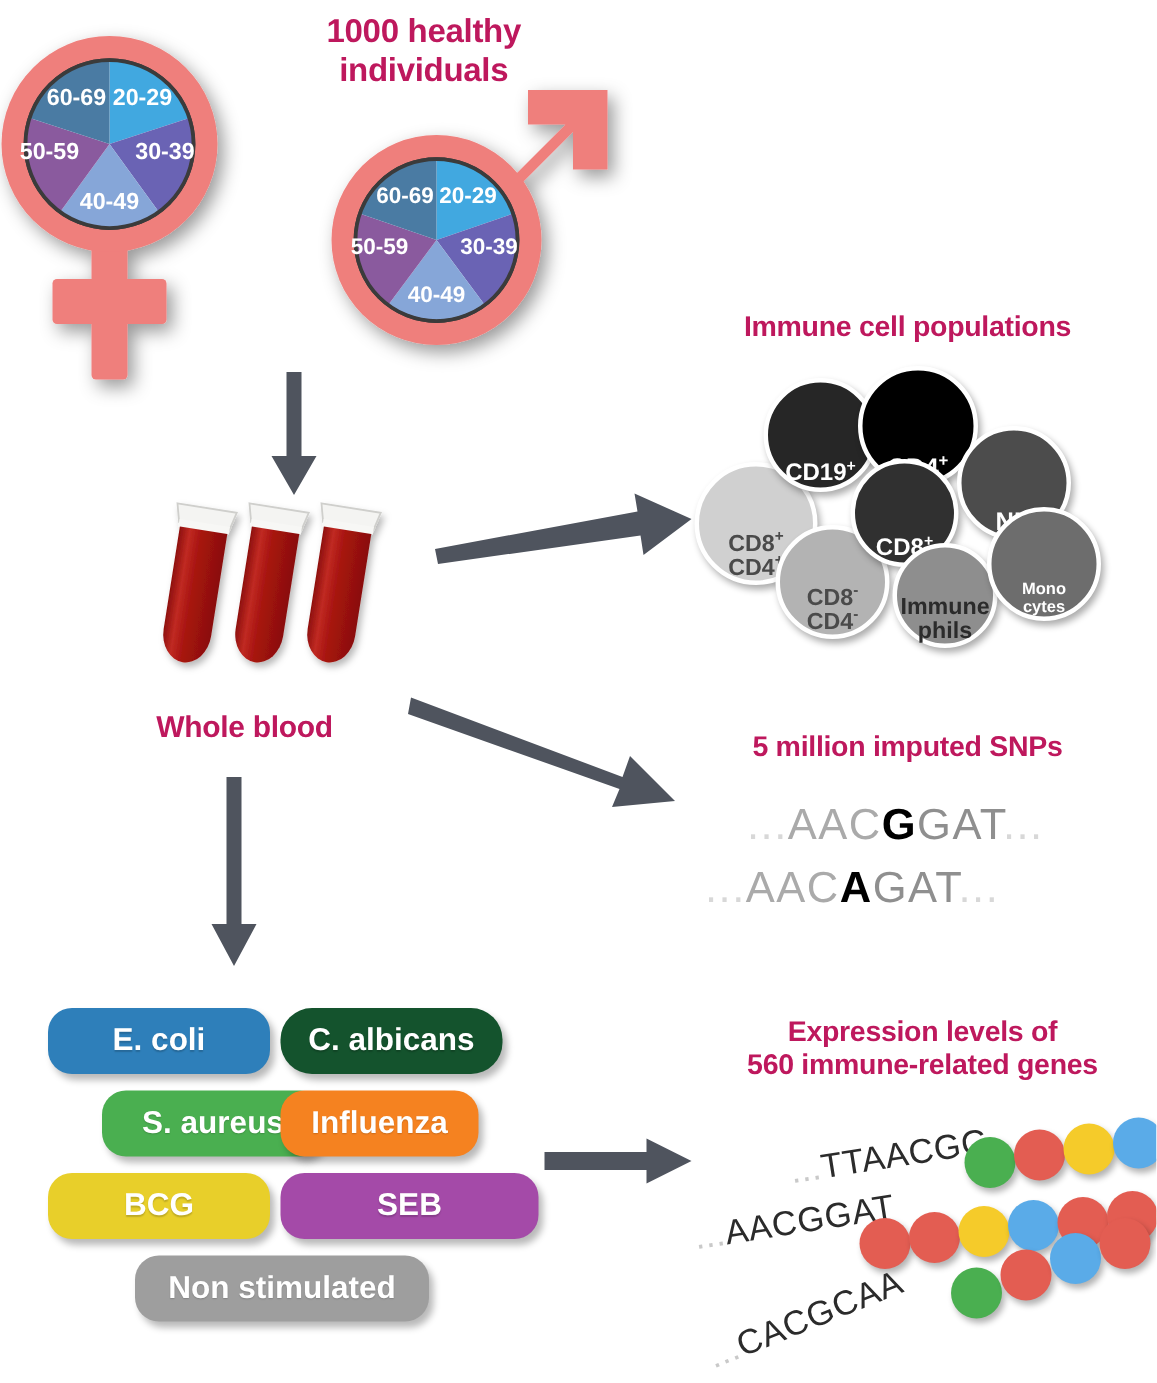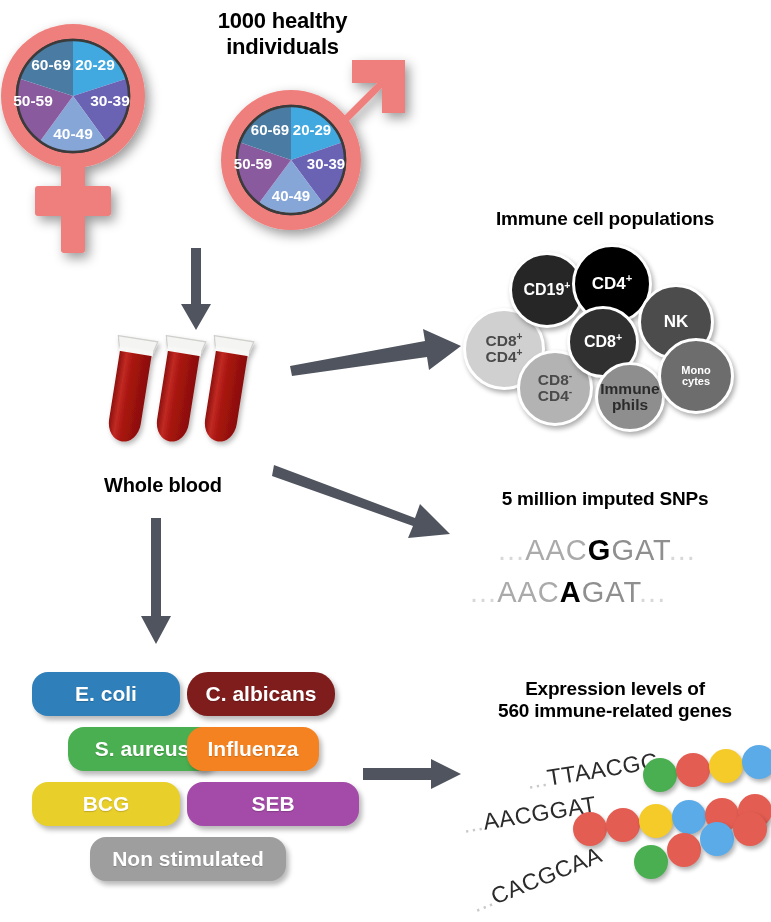--- a/index.html
+++ b/index.html
@@ -15,21 +15,21 @@
     width: 771px;
     height: 922px;
     background: #ffffff;
     overflow: hidden;
   }
   .abs { position: absolute; }
 
   
   .heading {
     font-weight: bold;
-    color: #000000;
+    color: #be185d;
     text-align: center;
     line-height: 1.18;
     letter-spacing: -0.2px;
   }
   #title-individuals {
     left: 175px; top: 8px; width: 215px;
     font-size: 22px;
   }
   #title-immune {
     left: 455px; top: 208px; width: 300px;
@@ -57,21 +57,21 @@
 
   
   .cell {
     position: absolute;
     border-radius: 50%;
     border: 3px solid #ffffff;
     box-sizing: border-box;
     display: flex;
     flex-direction: column;
     align-items: center;
-    justify-content: center;
+    justify-content: flex-end;
     text-align: center;
     font-weight: bold;
     line-height: 1.04;
     box-shadow: 2px 3px 5px rgba(0,0,0,0.33);
   }
   .cell span { display: block; }
   .cell sup {
     font-size: 0.66em;
     vertical-align: super;
     line-height: 0;
@@ -318,21 +318,21 @@
     <div class="snp-row" style="left:8px; top:6px;margin-left:20px;">
       <span class="fade-l">...</span><span class="dim">AAC</span><span class="hl">G</span><span class="dim2">GAT</span><span class="fade-r">...</span>
     </div>
     <div class="snp-row" style="left:0px; top:48px;">
       <span class="fade-l">...</span><span class="dim">AAC</span><span class="hl">A</span><span class="dim2">GAT</span><span class="fade-r">...</span>
     </div>
   </div>
 
   <div class="abs" style="left:32px; top:672px; width:310px; height:222px;">
     <div class="pill" style="left:0px; top:0px; width:148px; height:44px; background:#2e7fba;">E. coli</div>
-    <div class="pill" style="left:155px; top:0px; width:148px; height:44px; background:#7f1d1d;border-radius:21px;">C. albicans</div>
+    <div class="pill" style="left:155px; top:0px; width:148px; height:44px; background:#14532d;border-radius:21px;">C. albicans</div>
     <div class="pill" style="left:0px; top:55px; width:148px; height:44px; background:#4aaf50;margin-left:36px;">S. aureus</div>
     <div class="pill" style="left:155px; top:55px; width:132px; height:44px; background:#f58220;">Influenza</div>
     <div class="pill" style="left:0px; top:110px; width:148px; height:44px; background:#e8cf2a;">BCG</div>
     <div class="pill" style="left:155px; top:110px; width:172px; height:44px; background:#a44aa8;">SEB</div>
     <div class="pill" style="left:58px; top:165px; width:196px; height:44px; background:#9e9e9e;">Non stimulated</div>
   </div>
 
   <div id="title-genes" class="heading abs">
     <div>Expression levels of</div>
     <div>560 immune-related genes</div>

